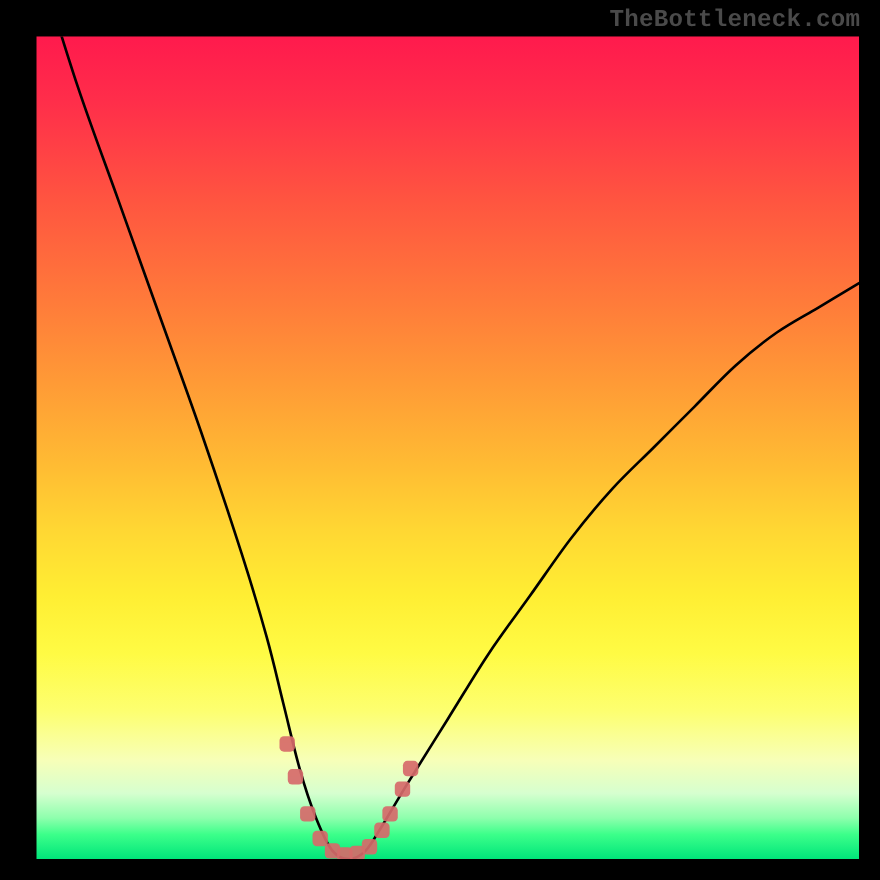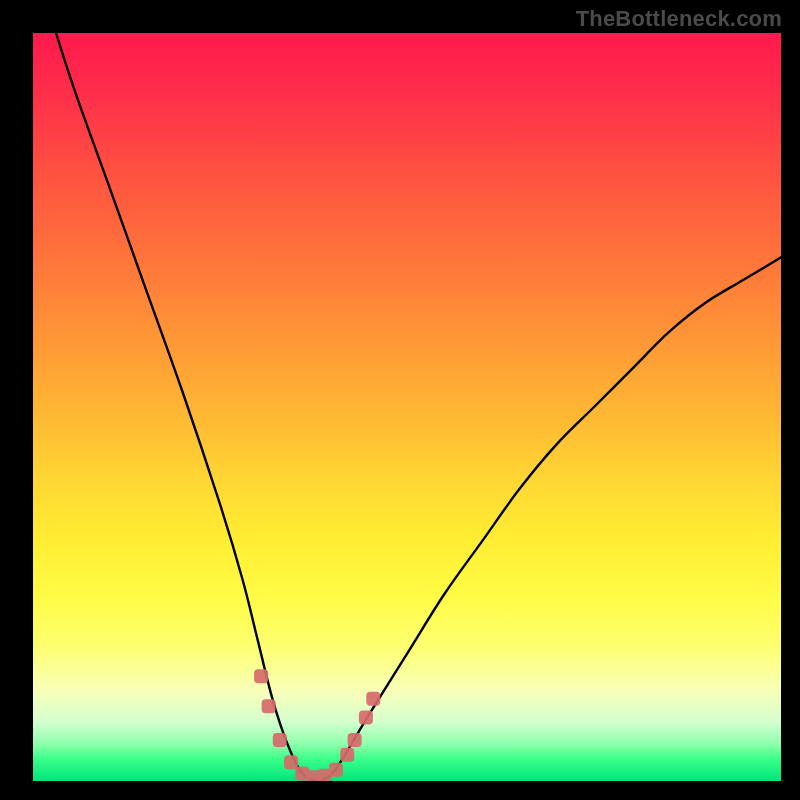--- a/index.html
+++ b/index.html
@@ -51,20 +51,21 @@
   }
   .watermark {
     position: absolute;
     top: 6px;
     right: 18px;
     color: #4a4a4a;
     font-size: 22px;
     font-weight: 600;
     letter-spacing: 0.2px;
     user-select: none;
+    font-family: Liberation Mono, monospace;
   }
   svg.curve {
     position: absolute;
     inset: 0;
   }
 </style>
 </head>
 <body>
 
 <div class="frame">

